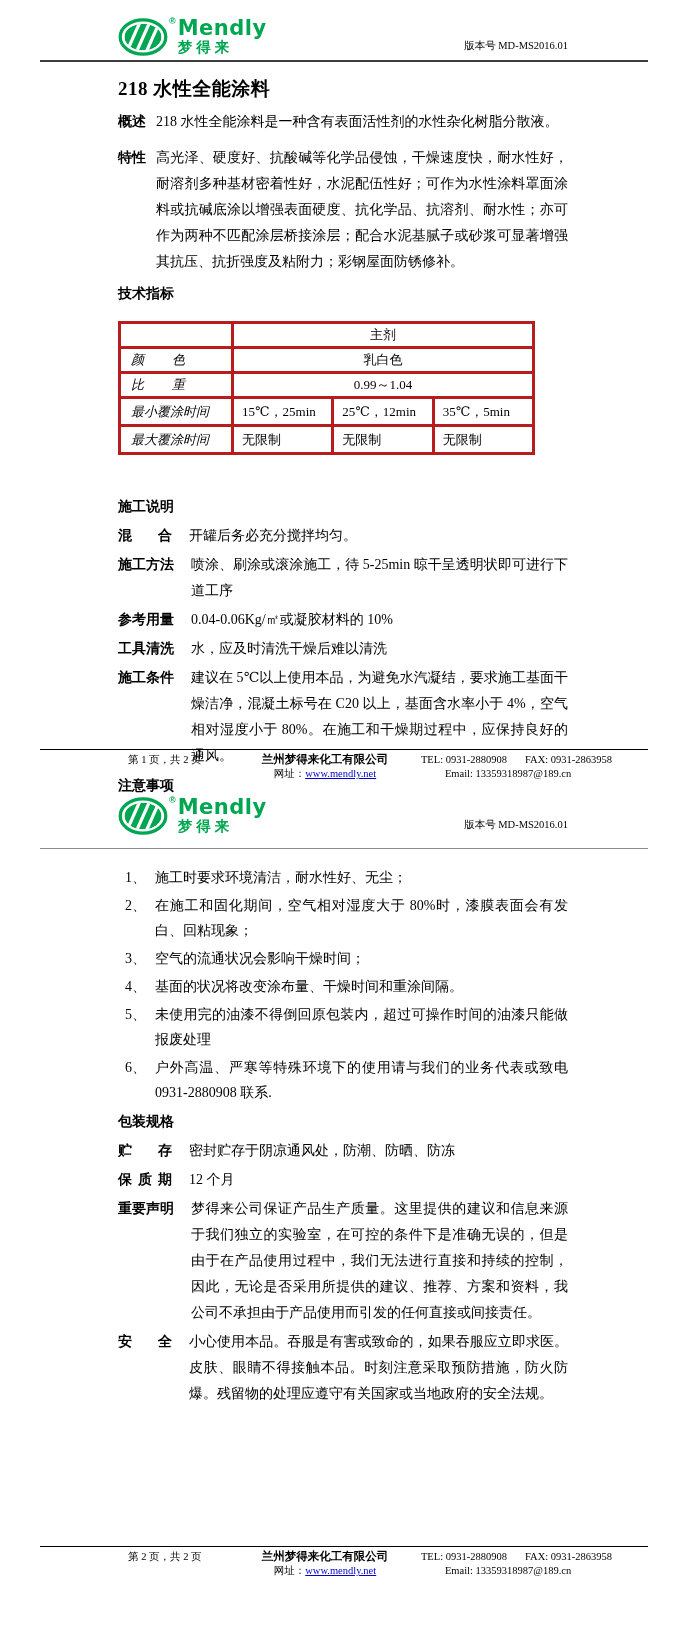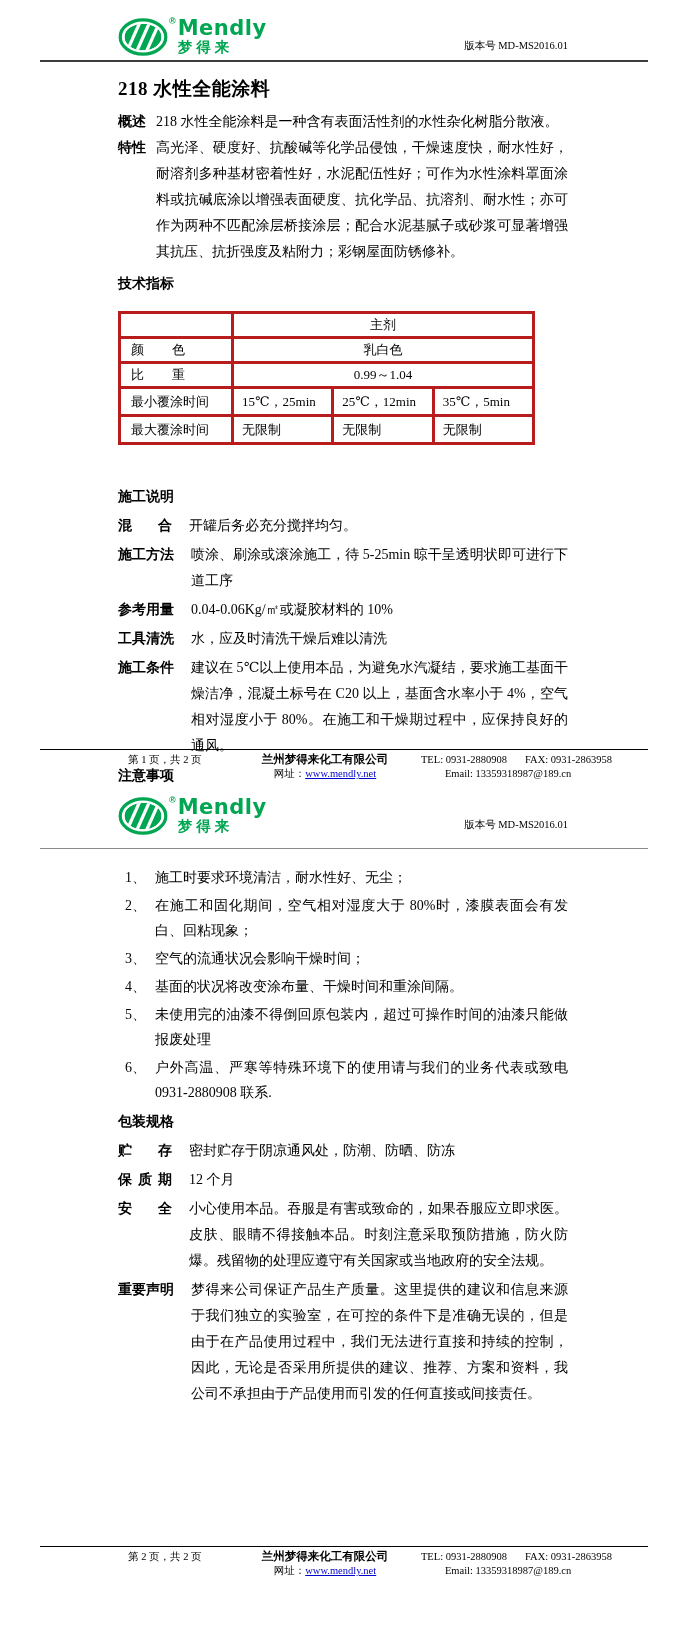--- a/index.html
+++ b/index.html
@@ -34,21 +34,21 @@
   
   .sec-row { display:flex; margin-top:7px; font-size:14px; line-height:26px; }
   .sec-row .sec-lbl { font-weight:bold; width:38px; flex:0 0 38px; }
   .sec-row .sec-txt { flex:1; text-align:justify; }
 
   .sub { font-size:14px; font-weight:bold; line-height:26px; }
 
   
   .spec-table { border-collapse:collapse; margin-top:14px; width:417px; table-layout:fixed; font-size:13px; }
   .spec-table td { border:3px solid #b91c1c; padding:0 8px; vertical-align:middle; }
-  .spec-table .c0 { width:113px; padding-left:10px; }
+  .spec-table .c0 { width:113px; padding-left:10px;font-style:italic; }
   .spec-table .rshort td { height:25px; }
   .spec-table .rtall  td { height:28px; }
   .spec-table .ctr { text-align:center; }
   .lbl { display:inline-block; min-width:54px; white-space:nowrap; }
   .lbl.j { text-align:justify; text-align-last:justify; }
   .bold { font-weight:bold; }
 
   
   .con-row { display:flex; margin-top:3px; font-size:14px; line-height:26px; }
   .con-row .con-lbl { font-weight:bold; flex:0 0 54px; margin-right:17px; }
@@ -120,21 +120,21 @@
 
     <div class="rule rule-dark"></div>
 
     <h1 class="title">218 水性全能涂料</h1>
 
     <div class="sec-row">
       <span class="sec-lbl">概述</span>
       <div class="sec-txt">218 水性全能涂料是一种含有表面活性剂的水性杂化树脂分散液。</div>
     </div>
 
-    <div class="sec-row" style="margin-top:0">
+    <div class="sec-row" style="margin-top:10px">
       <span class="sec-lbl">特性</span>
       <div class="sec-txt">高光泽、硬度好、抗酸碱等化学品侵蚀，干燥速度快，耐水性好，耐溶剂多种基材密着性好，水泥配伍性好；可作为水性涂料罩面涂料或抗碱底涂以增强表面硬度、抗化学品、抗溶剂、耐水性；亦可作为两种不匹配涂层桥接涂层；配合水泥基腻子或砂浆可显著增强其抗压、抗折强度及粘附力；彩钢屋面防锈修补。</div>
     </div>
 
     <h2 class="sub mt-tech">技术指标</h2>
 
     <table class="spec-table">
       <tbody>
           <tr class="rshort">
         <td class="c0"></td>
@@ -268,26 +268,26 @@
       </div>
       <div class="con-row">
         <span class="con-lbl"><span class="lbl j bold">贮存</span></span>
         <div class="con-txt">密封贮存于阴凉通风处，防潮、防晒、防冻</div>
       </div>
       <div class="con-row">
         <span class="con-lbl"><span class="lbl j bold">保质期</span></span>
         <div class="con-txt">12 个月</div>
       </div>
       <div class="con-row">
+        <span class="con-lbl"><span class="lbl bold">重要声明</span></span>
+        <div class="con-txt">梦得来公司保证产品生产质量。这里提供的建议和信息来源于我们独立的实验室，在可控的条件下是准确无误的，但是由于在产品使用过程中，我们无法进行直接和持续的控制，因此，无论是否采用所提供的建议、推荐、方案和资料，我公司不承担由于产品使用而引发的任何直接或间接责任。</div>
+      </div>
+      <div class="con-row">
         <span class="con-lbl"><span class="lbl j bold">安全</span></span>
         <div class="con-txt">小心使用本品。吞服是有害或致命的，如果吞服应立即求医。皮肤、眼睛不得接触本品。时刻注意采取预防措施，防火防爆。残留物的处理应遵守有关国家或当地政府的安全法规。</div>
-      </div>
-      <div class="con-row">
-        <span class="con-lbl"><span class="lbl bold">重要声明</span></span>
-        <div class="con-txt">梦得来公司保证产品生产质量。这里提供的建议和信息来源于我们独立的实验室，在可控的条件下是准确无误的，但是由于在产品使用过程中，我们无法进行直接和持续的控制，因此，无论是否采用所提供的建议、推荐、方案和资料，我公司不承担由于产品使用而引发的任何直接或间接责任。</div>
       </div>
     </div>
 
     <footer class="pfoot f2">
       <div class="pf-page">第 2 页，共 2 页</div>
       <div class="pf-mid">
         <div class="pf-company">兰州梦得来化工有限公司</div>
         <div class="pf-web"><span>网址：</span><a href="#" class="pf-link">www.mendly.net</a></div>
       </div>
       <div class="pf-right">

